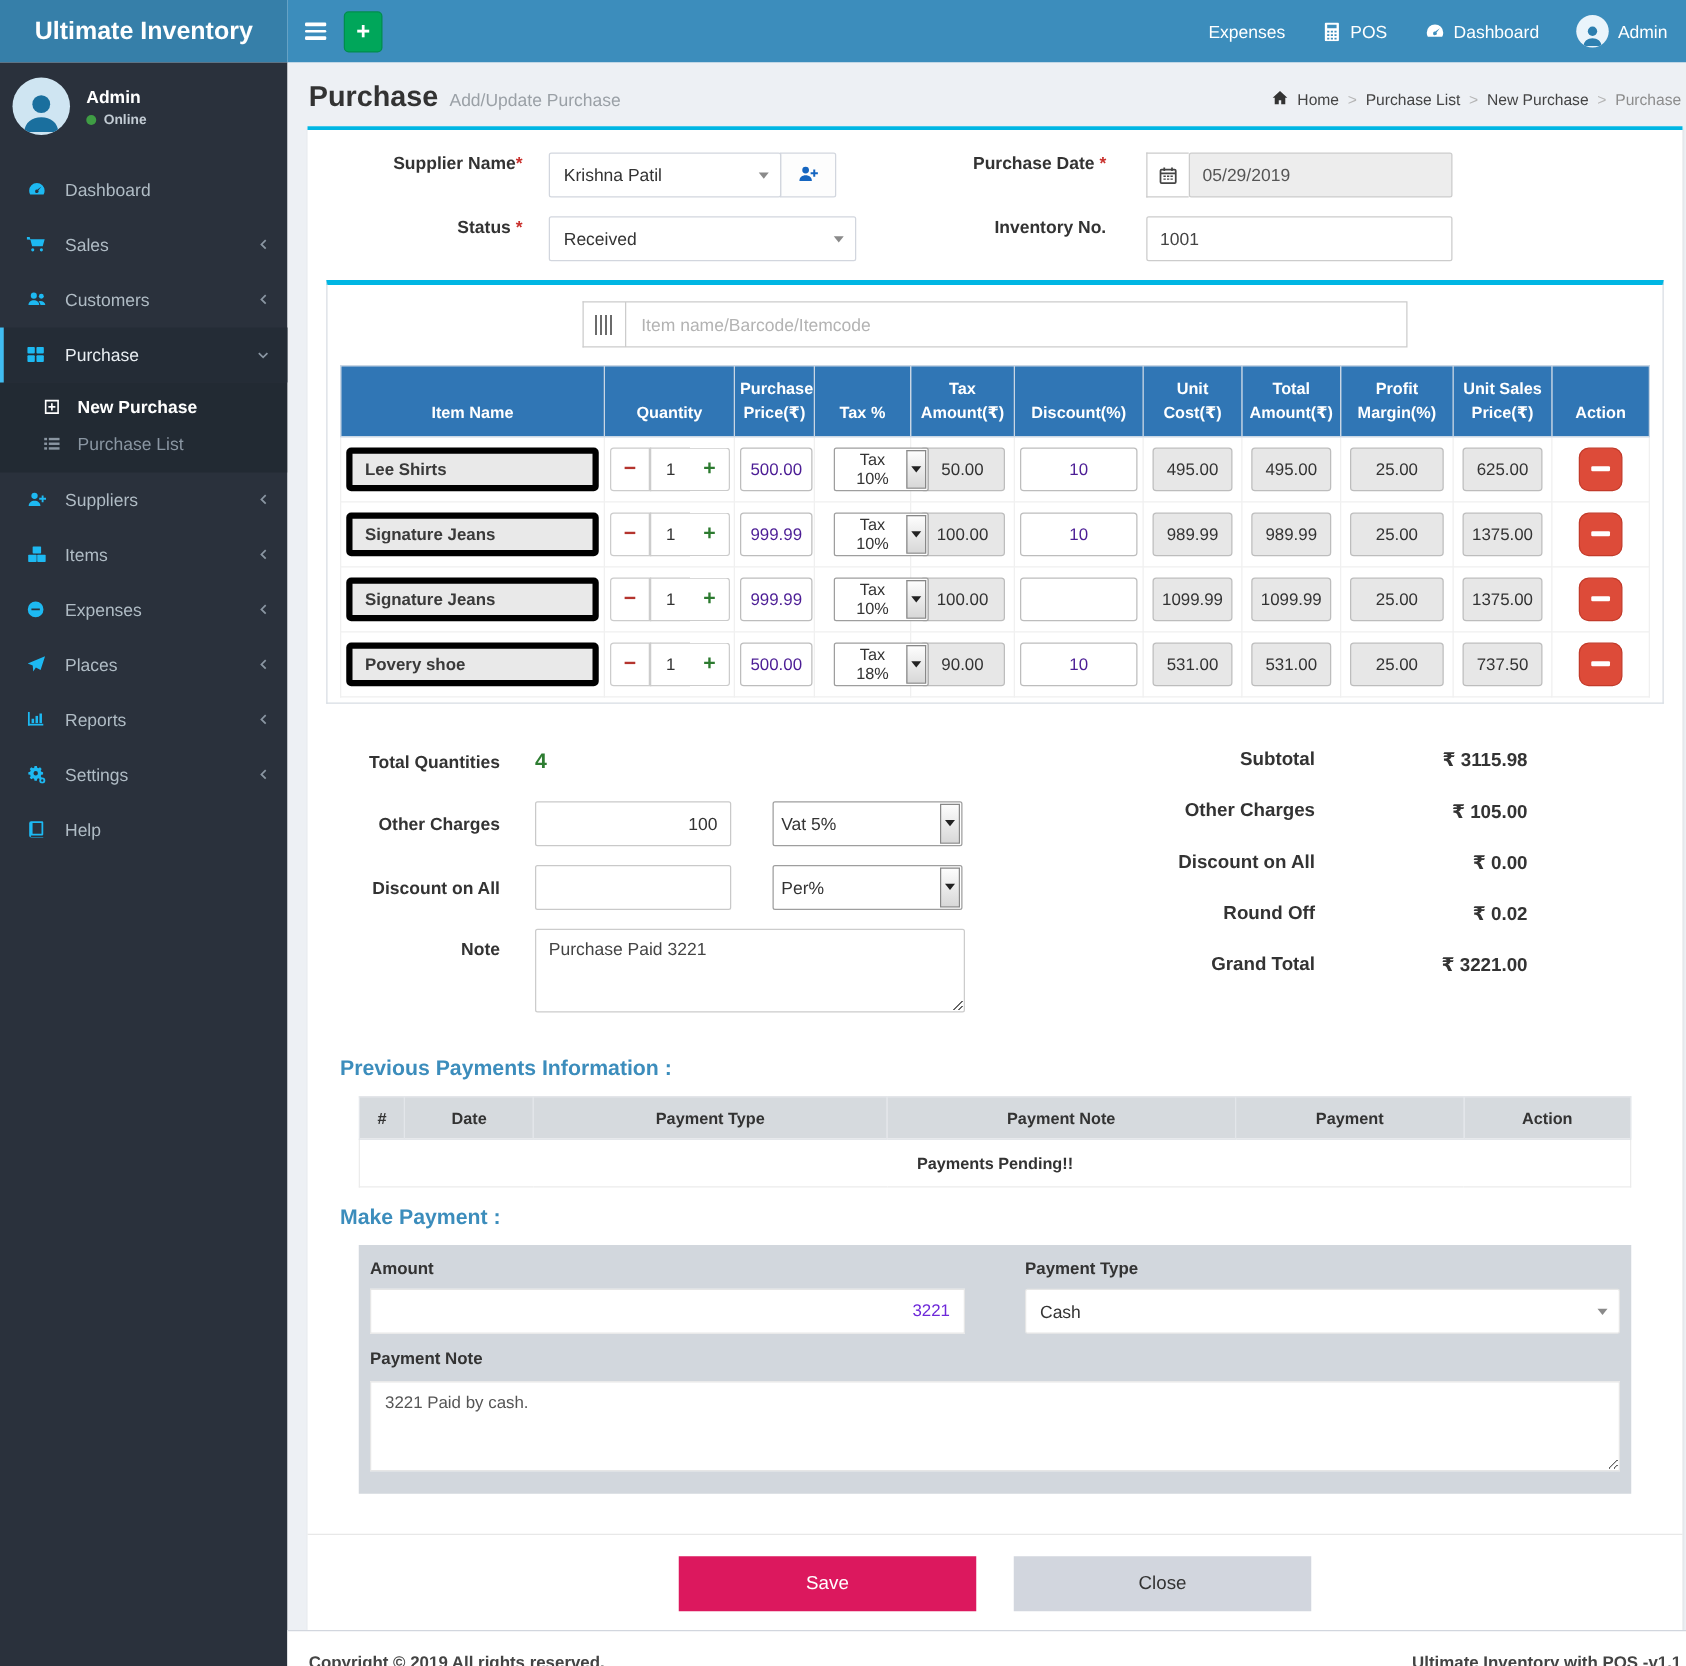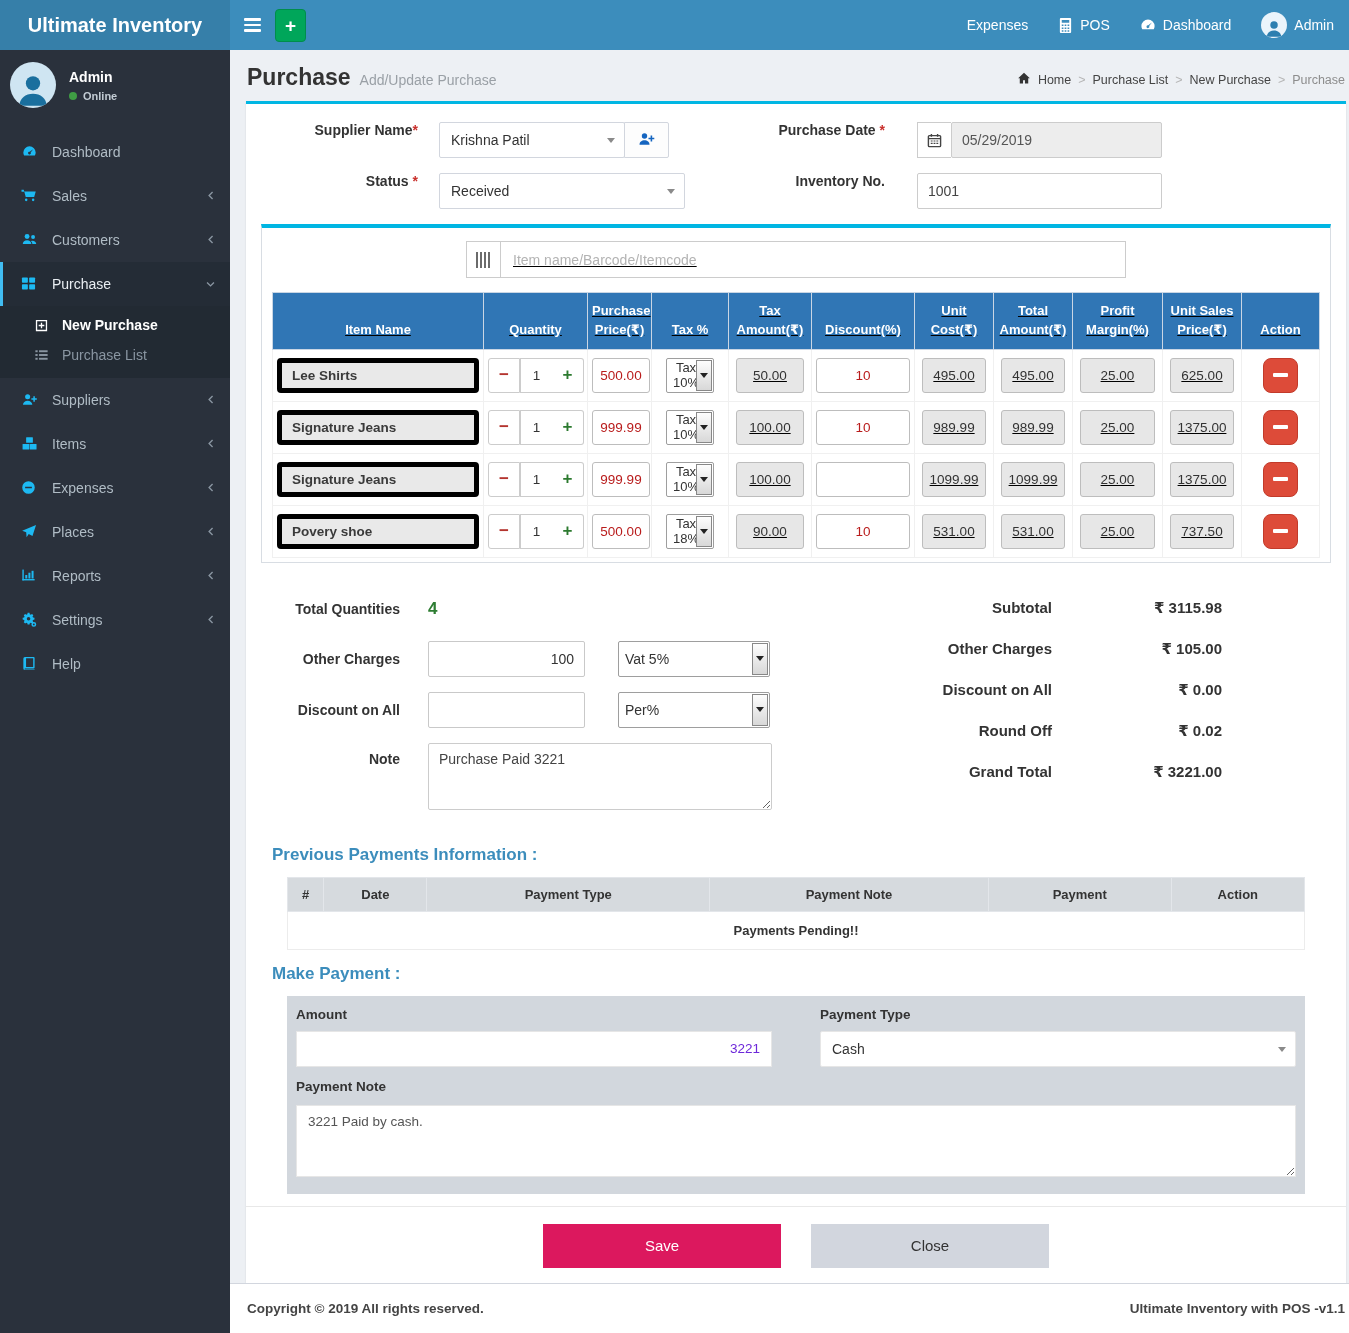--- a/index.html
+++ b/index.html
@@ -74,21 +74,21 @@
   .addon-btn { width:45px; height:36px; margin-left:-1px; border:1px solid #d2d6de; background:#fdfdfd;
                display:flex; align-items:center; justify-content:center; color:#1565c0; cursor:pointer; border-radius:0 2px 2px 0; }
   .igroup { display:flex; flex:1; }
   .igroup .addon { width:40px; height:36px; border:1px solid #ccc; border-right:none; background:#fff;
                    display:flex; align-items:center; justify-content:center; color:#444; }
   .text-input { height:36px; border:1px solid #ccc; border-radius:2px; font-size:14px; color:#444;
                 padding:0 10px; font-family:inherit; width:100%; }
   .text-input.ro { background:#ededed; color:#555; }
 
   
-  .items-card { margin:6px 15px 22px; border:1px solid #d8dde3; border-top:4px solid #00b6e3; padding:13px 10px 4px;text-decoration:underline; }
+  .items-card { margin:6px 15px 22px; border:1px solid #d8dde3; border-top:4px solid #00b6e3; padding:13px 10px 4px; }
   .search-group { display:flex; width:660px; margin:0 auto 14px; }
   .search-addon { width:34px; height:37px; border:1px solid #ccc; border-right:none; background:#fff;
                   display:flex; align-items:center; justify-content:center; }
   .barcode-glyph { width:16px; height:16px;
      background:repeating-linear-gradient(90deg,#6b6b6b 0 2px,transparent 2px 4px); }
   .search-input { flex:1; height:37px; border:1px solid #ccc; font-size:14px; padding:0 12px; color:#444; font-family:inherit; }
   .search-input::placeholder { color:#b3b3b3; }
 
   table.items { border-collapse:collapse; width:100%; table-layout:fixed; }
   table.items th { background:#3076b5; color:#fff; font-size:13px; font-weight:bold; padding:9px 4px;
@@ -99,27 +99,27 @@
 
   .name-input { width:100%; height:35px; background:#e9e9e9; border:5px solid #000000; border-radius:4px;
                 font-weight:bold; color:#3a3a3a; font-size:13.5px; padding:0 10px; font-family:inherit; }
   .qty-group { display:inline-flex; }
   .qty-btn { width:32px; height:35px; background:#fff; border:1px solid #ccc; font-size:17px; font-weight:bold; cursor:pointer; }
   .qty-btn.minus { color:#b4342e; border-radius:3px 0 0 3px; }
   .qty-btn.plus { color:#2c7a2f; border-radius:0 3px 3px 0; border-left:none; }
   .qty-val { width:32px; height:35px; border:1px solid #ccc; border-right:none; text-align:center;
              font-size:13.5px; color:#333; font-family:inherit; }
   .cell-input { height:35px; border:1px solid #bdbdbd; border-radius:3px; text-align:center; font-size:13.5px;
-                color:#b91c1c; width:58px; font-family:inherit; background:#fff; }
+                color:#4c1d95; width:58px; font-family:inherit; background:#fff; }
   .disc-input { width:94px; }
   .ro-box { display:flex; align-items:center; justify-content:center; height:35px; background:#e7e7e7;
             border:1px solid #bdbdbd; border-radius:3px; font-size:13.5px; color:#333; margin:0 3px; }
   .fake-select { position:relative; border:1px solid #9e9e9e; background:#fff; height:35px; border-radius:2px;
                  display:inline-flex; align-items:center; padding:0 20px 0 6px; font-size:13px; color:#333;
-                 width:48px; cursor:pointer; }
+                 width:76px; cursor:pointer;margin-left:11px; }
   .fake-select .arrow-box { position:absolute; right:1px; top:1px; bottom:1px; width:16px;
                  background:linear-gradient(#fdfdfd,#d8d8d8); border:1px solid #888; display:flex;
                  align-items:center; justify-content:center; }
   .tri { width:0; height:0; border-left:4px solid transparent; border-right:4px solid transparent; border-top:5px solid #222; }
   .row-del { width:35px; height:35px; background:#dd4b39; border:1px solid #c23a2a; border-radius:8px;
              display:inline-flex; align-items:center; justify-content:center; cursor:pointer; }
   .minus-bar { width:15px; height:3.5px; background:#fff; border-radius:1px; }
 
   
   .totals-wrap { display:flex; padding:14px 14px 6px; }
@@ -151,21 +151,21 @@
   .mp-grid { display:flex; gap:48px; }
   .mp-col { flex:1; }
   .mp-label { font-size:13.5px; font-weight:bold; color:#333; margin-bottom:9px; }
   .mp-input { width:100%; height:36px; border:1px solid #e6e6e6; font-size:13.5px; color:#6d28d9;
               padding:0 11px; text-align:right; font-family:inherit; }
   .mp-select { height:36px; border:1px solid #e6e6e6; }
   .mp-note { width:100%; height:72px; border:1px solid #e6e6e6; font-size:13.5px; color:#555;
              padding:8px 11px; resize:both; font-family:inherit; margin-top:2px; }
 
   
-  .btn-bar { border-top:1px solid #e8e8e8; margin-top:12px; padding:17px 0 15px; display:flex;
+  .btn-bar { border-top:1px solid #e8e8e8; margin-top:32px; padding:17px 0 15px; display:flex;
              justify-content:center; gap:30px; }
   .btn { width:238px; height:44px; border:none; font-size:15px; font-family:inherit; cursor:pointer; }
   .btn-save { background:#dc185e; color:#fff; }
   .btn-close { background:#d2d6de; color:#333; }
 
   footer { height:50px; background:#fff; border-top:1px solid #d2d6de; display:flex; align-items:center;
            padding:0 17px; font-size:13.5px; font-weight:bold; color:#444; flex-shrink:0; }
   .f-right { margin-left:auto; }
 </style>
 </head>

